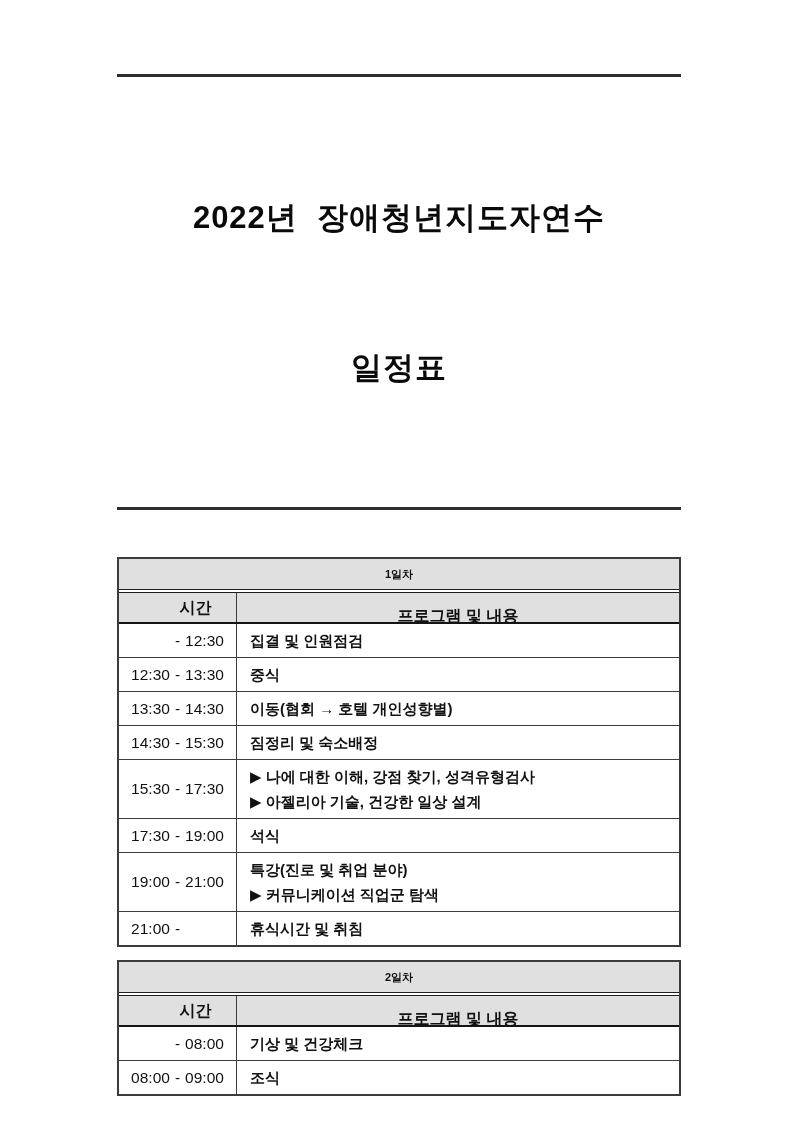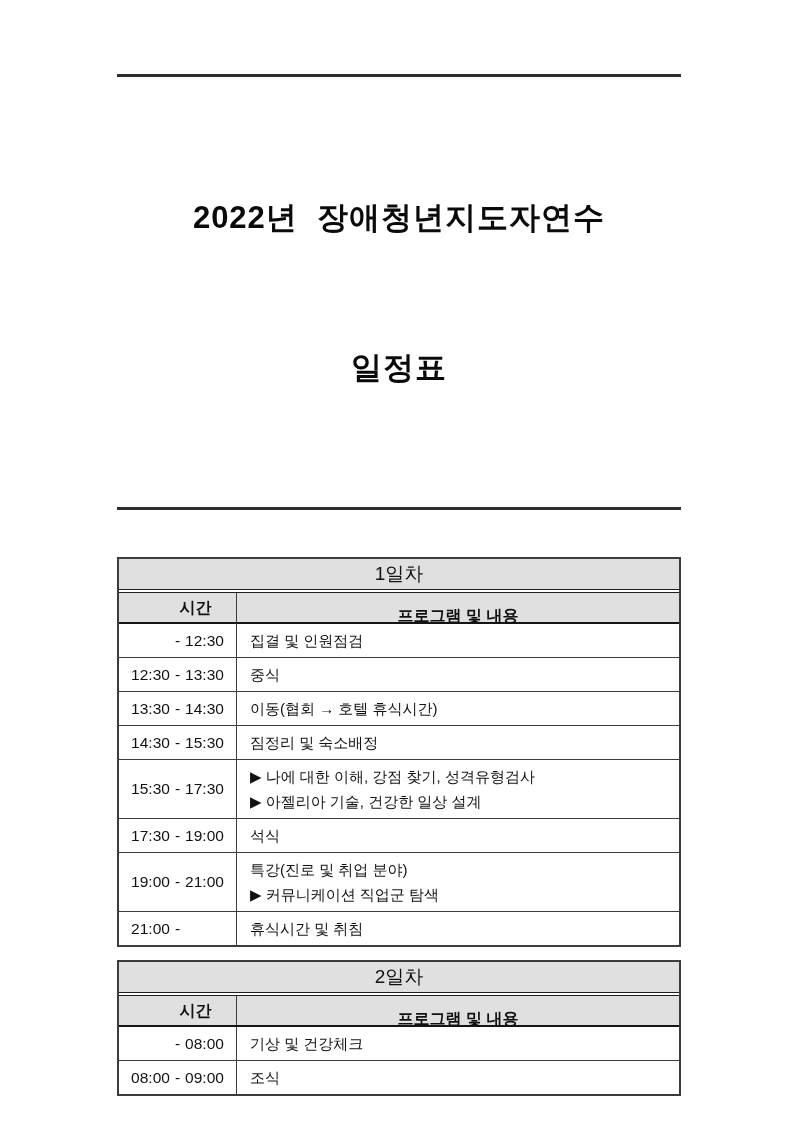--- a/index.html
+++ b/index.html
@@ -33,22 +33,22 @@
     margin-top: 47px;
     background: #ffffff;
   }
   .schedule-table.second { margin-top: 13px; }
 
   .day-row {
     height: 30px;
     line-height: 30px;
     background: #e0e0e0;
     text-align: center;
-    font-weight: normal;
-    font-size: 19px;
+    font-weight: bold;
+    font-size: 11px;
     border-bottom: 1px solid #1f1f1f;
   }
   .gap-row { height: 2px; background: #ffffff; }
   .head-row {
     display: flex;
     background: #e0e0e0;
     border-top: 1px solid #1f1f1f;
     border-bottom: 2px solid #151515;
     height: 29px;
     line-height: 29px;
@@ -79,20 +79,21 @@
   .ts { width: 45px; text-align: right; white-space: nowrap; }
   .td { padding: 0 5px; }
   .te { width: 45px; text-align: left; white-space: nowrap; }
 
   .prog-cell {
     flex: 1;
     padding: 4px 10px 4px 13px;
     display: flex;
     flex-direction: column;
     justify-content: flex-end;
+    font-weight: bold;
   }
   .line { line-height: 25px; font-size: 15px; white-space: pre-wrap; }
 </style>
 </head>
 <body>
 
 <div class="page">
 
   <div class="title-block">
     <div class="rule"></div>
@@ -131,21 +132,21 @@
             <div class="line">중식</div>
           </div>
         </div>
         <div class="row">
           <div class="time-cell">
             <span class="ts">13:30</span>
             <span class="td">-</span>
             <span class="te">14:30</span>
           </div>
           <div class="prog-cell">
-            <div class="line">이동(협회 → 호텔 휴식시간)</div>
+            <div class="line">이동(협회 → 호텔 개인성향별)</div>
           </div>
         </div>
         <div class="row">
           <div class="time-cell">
             <span class="ts">14:30</span>
             <span class="td">-</span>
             <span class="te">15:30</span>
           </div>
           <div class="prog-cell">
             <div class="line">짐정리 및 숙소배정</div>

